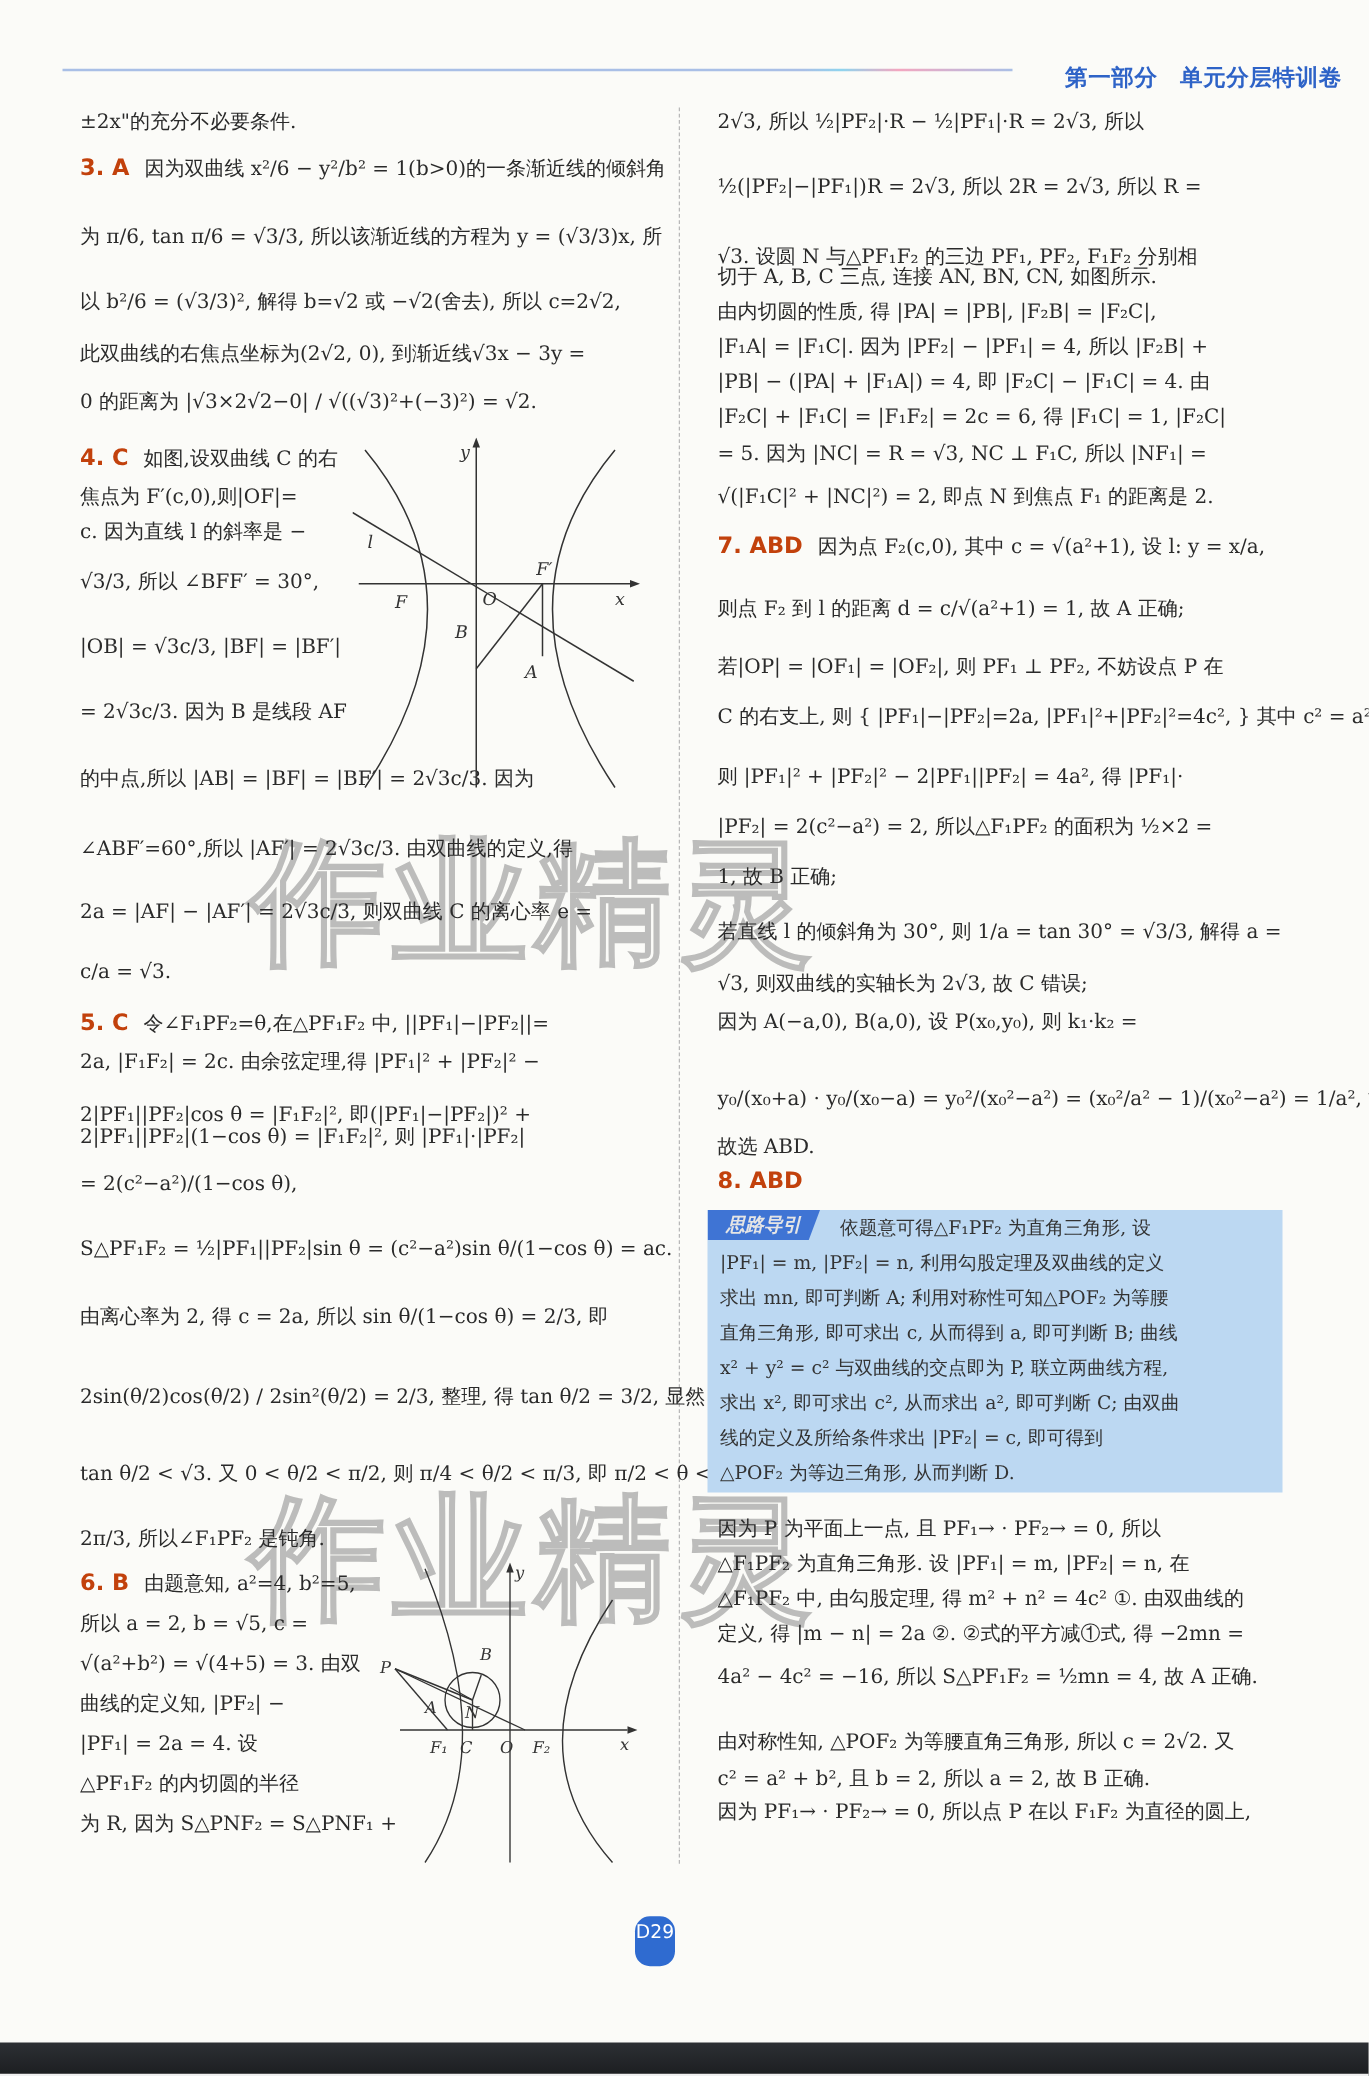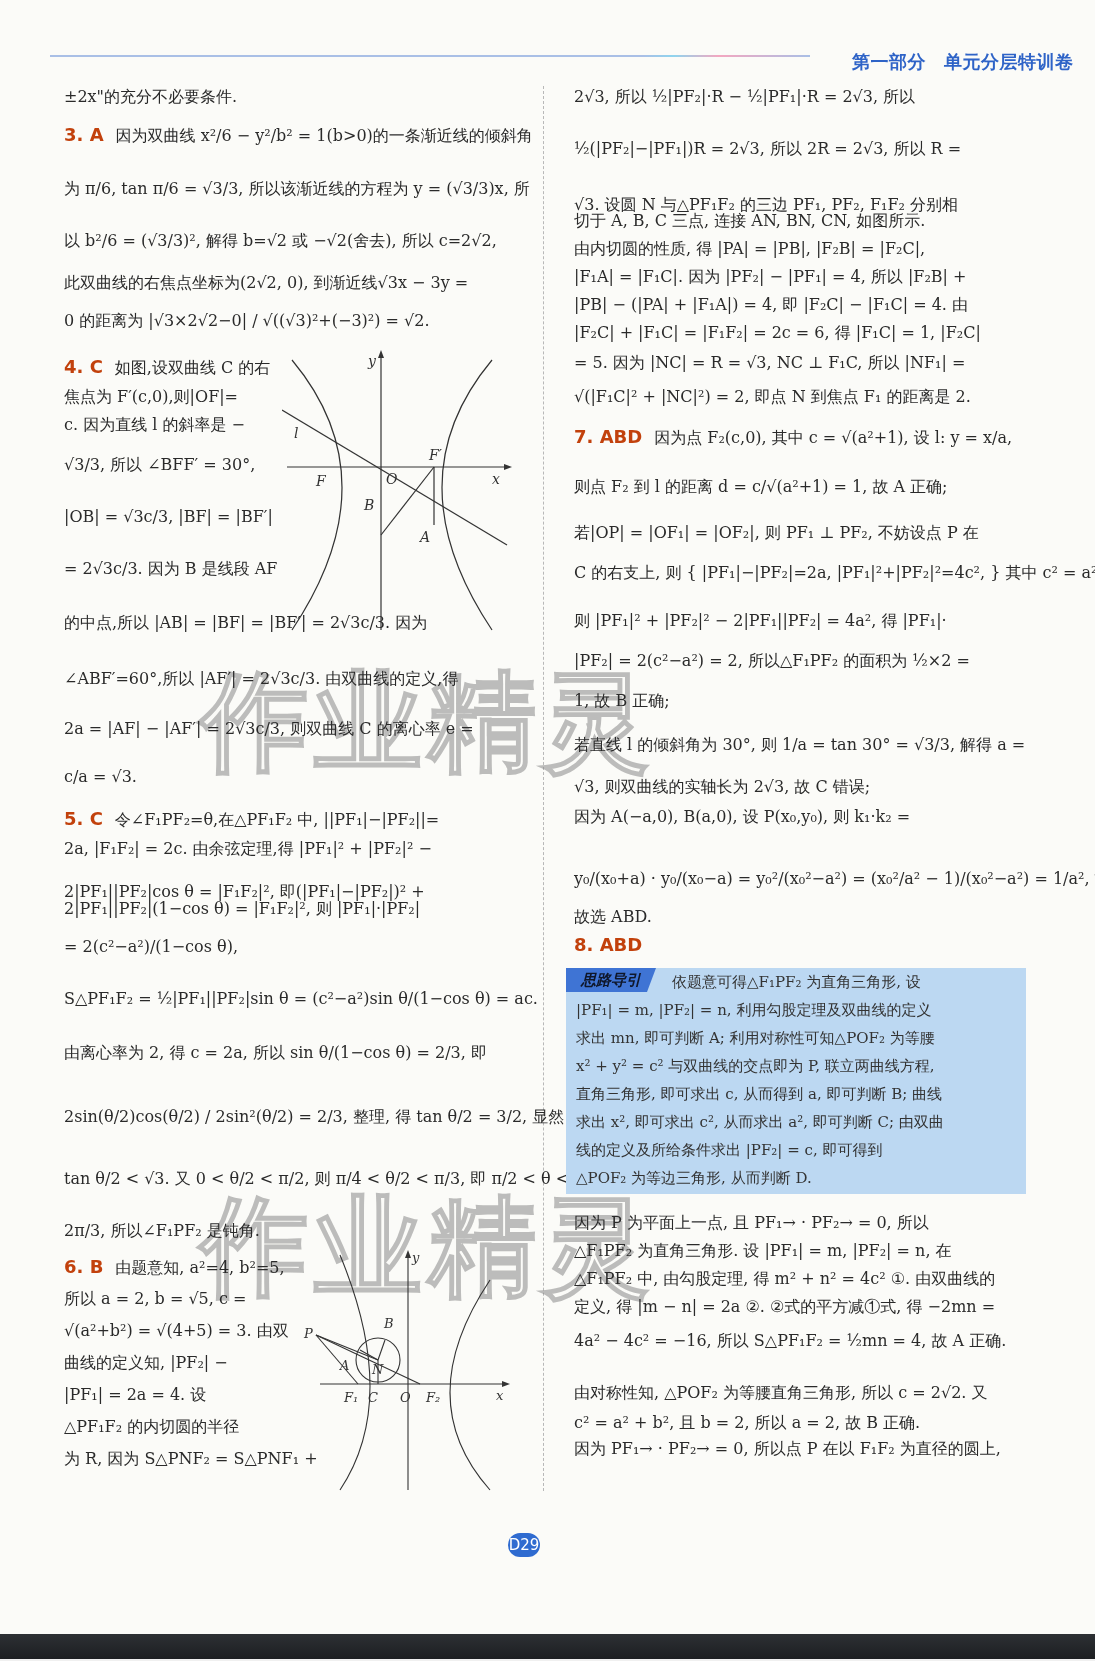--- a/index.html
+++ b/index.html
@@ -29,28 +29,28 @@
   .qnum {
     font-family:"DejaVu Sans","Liberation Sans",sans-serif; font-weight:bold;
     color:#c2410c; font-size:18px; margin-right:12px;
   }
   .guide-box {
     position:absolute; left:566px; top:968px; width:460px; height:226px;
     background:#bcd8f2;
   }
   .guide-tag {
     position:absolute; left:566px; top:968px; width:90px; height:24px;
-    background:#3f74d4; color:#0f172a; font-family:"DejaVu Sans","Liberation Sans",sans-serif;
+    background:#3f74d4; color:#e5e5e5; font-family:"DejaVu Sans","Liberation Sans",sans-serif;
     font-weight:bold; font-style:italic; font-size:15px; line-height:24px; text-align:center;
     clip-path:polygon(0 0,100% 0,90% 100%,0 100%);
   }
   .guide-text { position:absolute; left:576px; top:968px; width:440px; font-size:15px; line-height:28px; color:#333; }
   .figure { position:absolute; }
   .page-num {
-    position:absolute; left:508px; top:1533px; width:32px; height:24px; border-radius:12px;
+    position:absolute; left:508px; top:1533px; width:32px; height:40px; border-radius:12px;
     background:#2f6bd0; color:#fff; font-family:"DejaVu Sans","Liberation Sans",sans-serif;
     font-size:15px; line-height:24px; text-align:center;
   }
   .bottom-bar {
     position:absolute; left:0; top:1634px; width:1095px; height:27px;
     background:linear-gradient(180deg,#2d3034,#1b1d20);
   }
   .bottom-strip { position:absolute; left:0; top:1659px; width:1095px; height:2px; background:#f0f0f0; }
   .watermark {
     position:absolute; font-family:"DejaVu Sans","Liberation Sans",sans-serif; font-weight:bold;
@@ -140,22 +140,22 @@
     <div class="line" style="top: 1336px;"><span>c² = a² + b², 且 b = 2, 所以 a = 2, 故 B 正确.</span></div>
     <div class="line" style="top: 1362px;"><span>因为 PF₁→ · PF₂→ = 0, 所以点 P 在以 F₁F₂ 为直径的圆上,</span></div>
   </div>
 
 <div class="guide-box"></div>
 <div class="guide-tag">思路导引</div>
 <div class="guide-text" id="guidetext">
     <div style="padding-left: 96px;">依题意可得△F₁PF₂ 为直角三角形, 设</div>
     <div>|PF₁| = m, |PF₂| = n, 利用勾股定理及双曲线的定义</div>
     <div>求出 mn, 即可判断 A; 利用对称性可知△POF₂ 为等腰</div>
+    <div>直角三角形, 即可求出 c, 从而得到 a, 即可判断 B; 曲线</div>
     <div>x² + y² = c² 与双曲线的交点即为 P, 联立两曲线方程,</div>
-    <div>直角三角形, 即可求出 c, 从而得到 a, 即可判断 B; 曲线</div>
     <div>求出 x², 即可求出 c², 从而求出 a², 即可判断 C; 由双曲</div>
     <div>线的定义及所给条件求出 |PF₂| = c, 即可得到</div>
     <div>△POF₂ 为等边三角形, 从而判断 D.</div>
   </div>
 
 <svg class="figure" style="left:282px;top:350px;" width="230" height="290" viewBox="0 0 230 290">
   <g stroke="#333" stroke-width="1.2" fill="none">
     <path d="M10,10 Q110,130 10,280"></path>
     <path d="M210,10 Q110,130 210,280"></path>
     <line x1="5" y1="117" x2="222" y2="117"></line>

